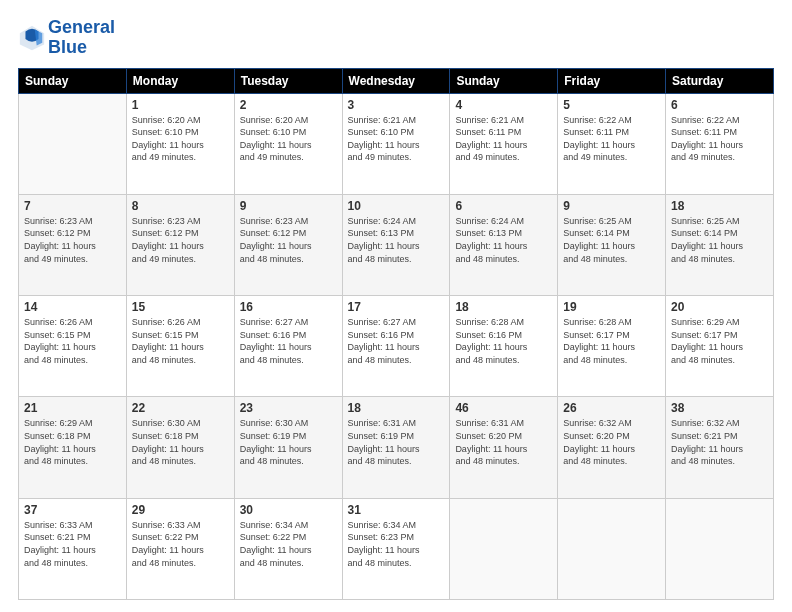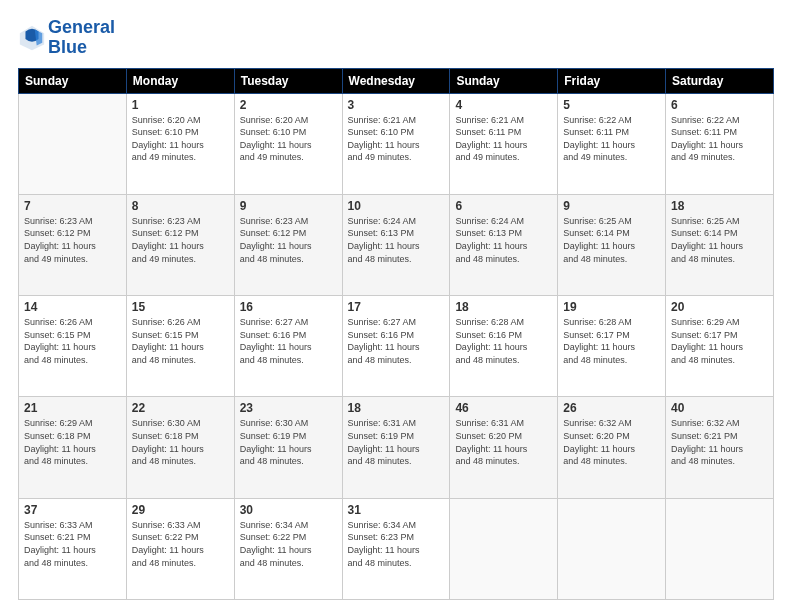--- a/index.html
+++ b/index.html
@@ -313,21 +313,21 @@
 and 48 minutes.</div>
           </td>
           <td>
             <span class="day-number">26</span>
             <div class="day-info" style="white-space: pre-line;">Sunrise: 6:32 AM
 Sunset: 6:20 PM
 Daylight: 11 hours
 and 48 minutes.</div>
           </td>
           <td>
-            <span class="day-number">40</span>
+            <span class="day-number">38</span>
             <div class="day-info" style="white-space: pre-line;">Sunrise: 6:32 AM
 Sunset: 6:21 PM
 Daylight: 11 hours
 and 48 minutes.</div>
           </td>
         </tr>
         <tr>
           <td>
             <span class="day-number">37</span>
             <div class="day-info" style="white-space: pre-line;">Sunrise: 6:33 AM

